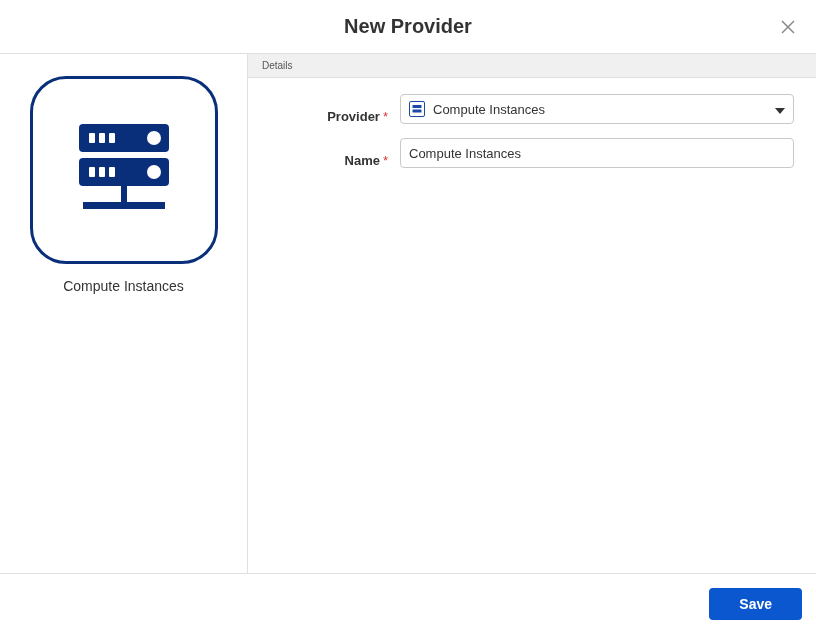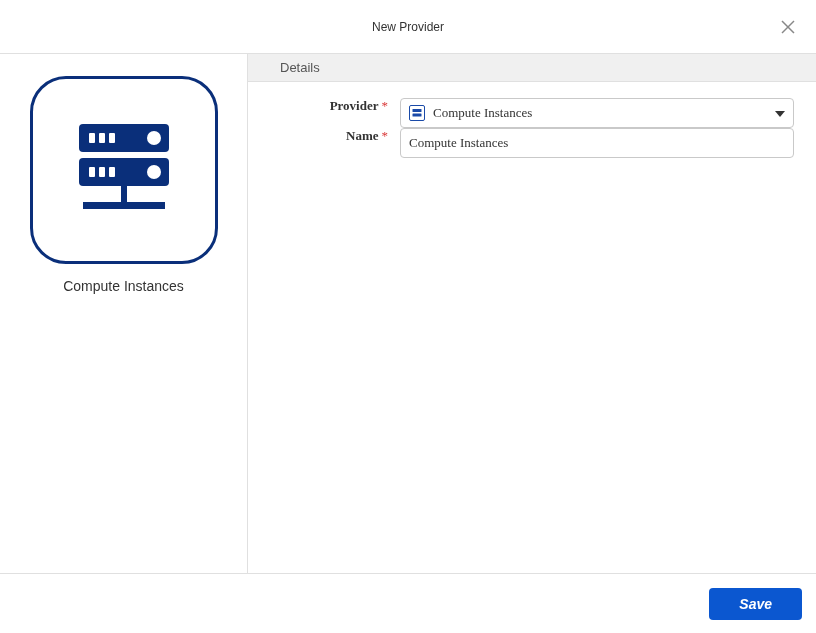--- a/index.html
+++ b/index.html
@@ -15,22 +15,22 @@
     }
     .dialog-header {
       height: 54px;
       display: flex;
       align-items: center;
       justify-content: center;
       position: relative;
       border-bottom: 1px solid #e0e0e0;
     }
     .dialog-title {
-      font-size: 12px;
-      font-weight: 400;
+      font-size: 20px;
+      font-weight: 700;
       color: #333;
     }
     .close-btn {
       position: absolute;
       right: 18px;
       top: 50%;
       transform: translateY(-50%);
       width: 20px;
       height: 20px;
       cursor: pointer;
@@ -65,33 +65,33 @@
       margin-top: 14px;
       font-size: 14px;
       color: #333;
     }
     .right-panel {
       flex: 1;
       display: flex;
       flex-direction: column;
     }
     .section-header {
-      padding: 6px 32px;
+      padding: 6px 14px;
       background: #f0f0f0;
       color: #555;
-      font-size: 13px;
+      font-size: 10px;
       border-bottom: 1px solid #e0e0e0;
     }
     .form-area {
       padding: 16px 22px 16px 16px;
     }
     .form-row {
       display: flex;
-      align-items: flex-start;
-      font-family: Liberation Serif, serif;
+      align-items: flex-end;
+      margin-bottom: 14px;
     }
     .form-label {
       width: 124px;
       text-align: right;
       margin-right: 12px;
       color: #333;
       font-size: 13px;
       font-weight: 600;
     }
     .req { color: #d93636; margin-left: 3px; font-weight: 400;}
@@ -156,21 +156,20 @@
     .btn-primary {
       background: #0b57d0;
       color: #fff;
       border: none;
       border-radius: 4px;
       padding: 8px 30px;
       font-size: 14px;
       font-weight: 600;
       cursor: pointer;
       font-family: inherit;
-      font-style: italic;
     }
   </style>
 </head>
 <body>
 
 <div class="dialog-header">
   <div class="dialog-title">New Provider</div>
   <div class="close-btn">
     <svg width="16" height="16" viewBox="0 0 16 16">
       <line x1="2" y1="2" x2="14" y2="14" stroke="#888" stroke-width="1.5"></line>

